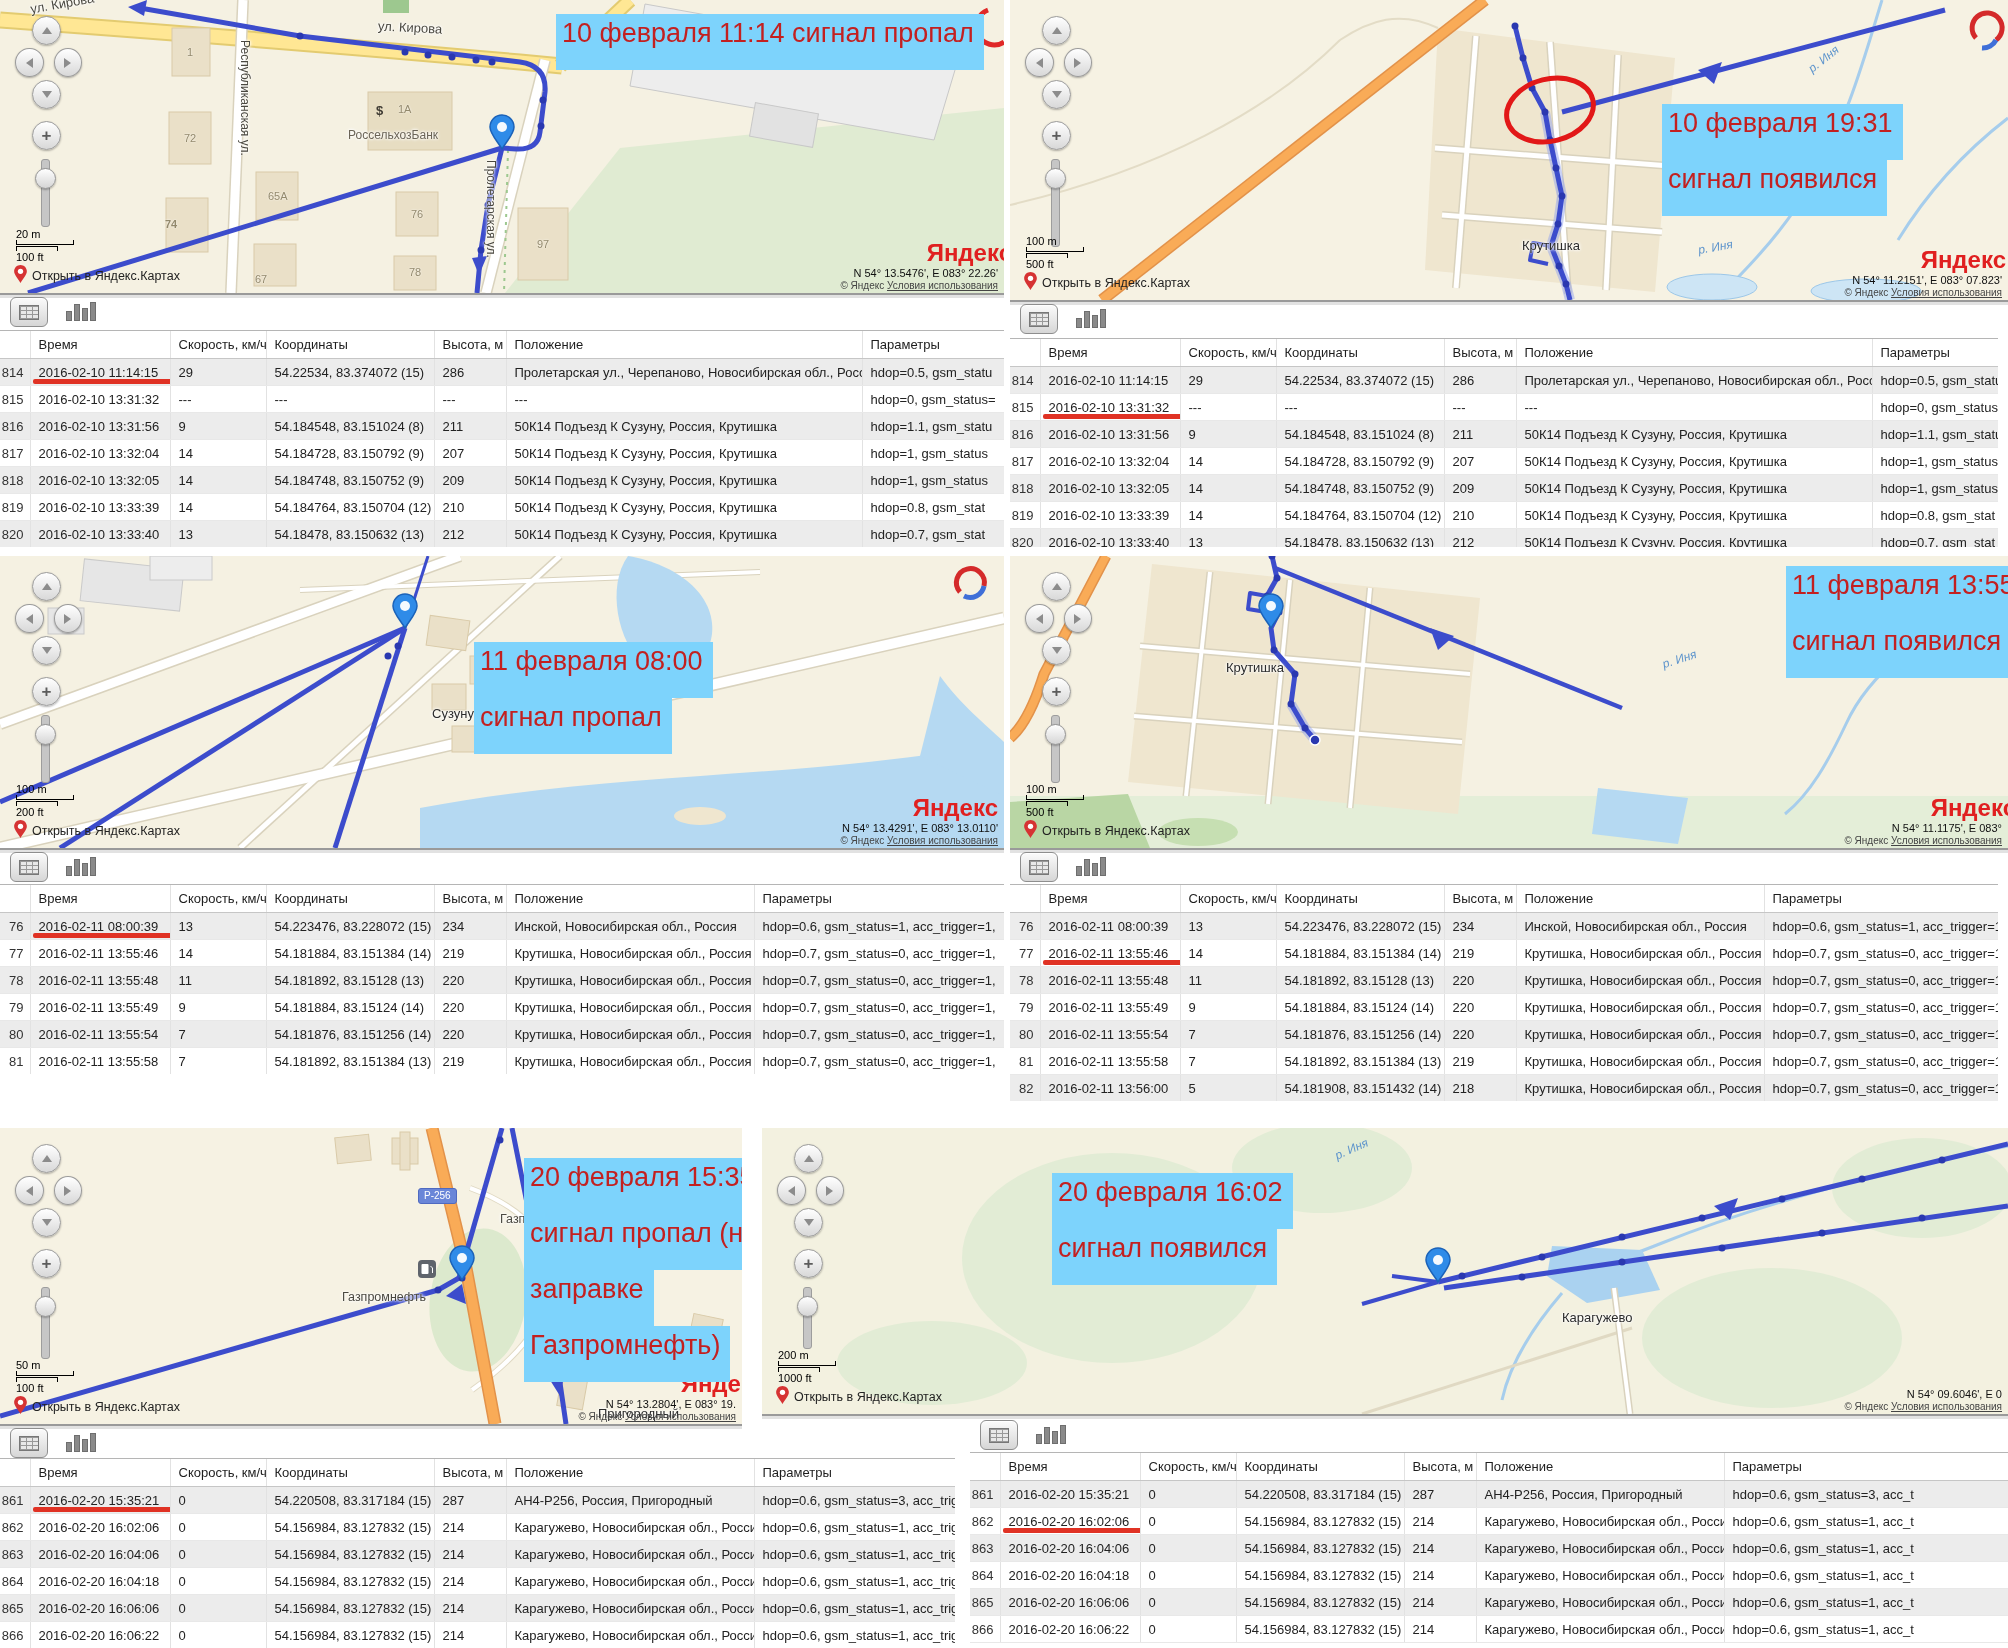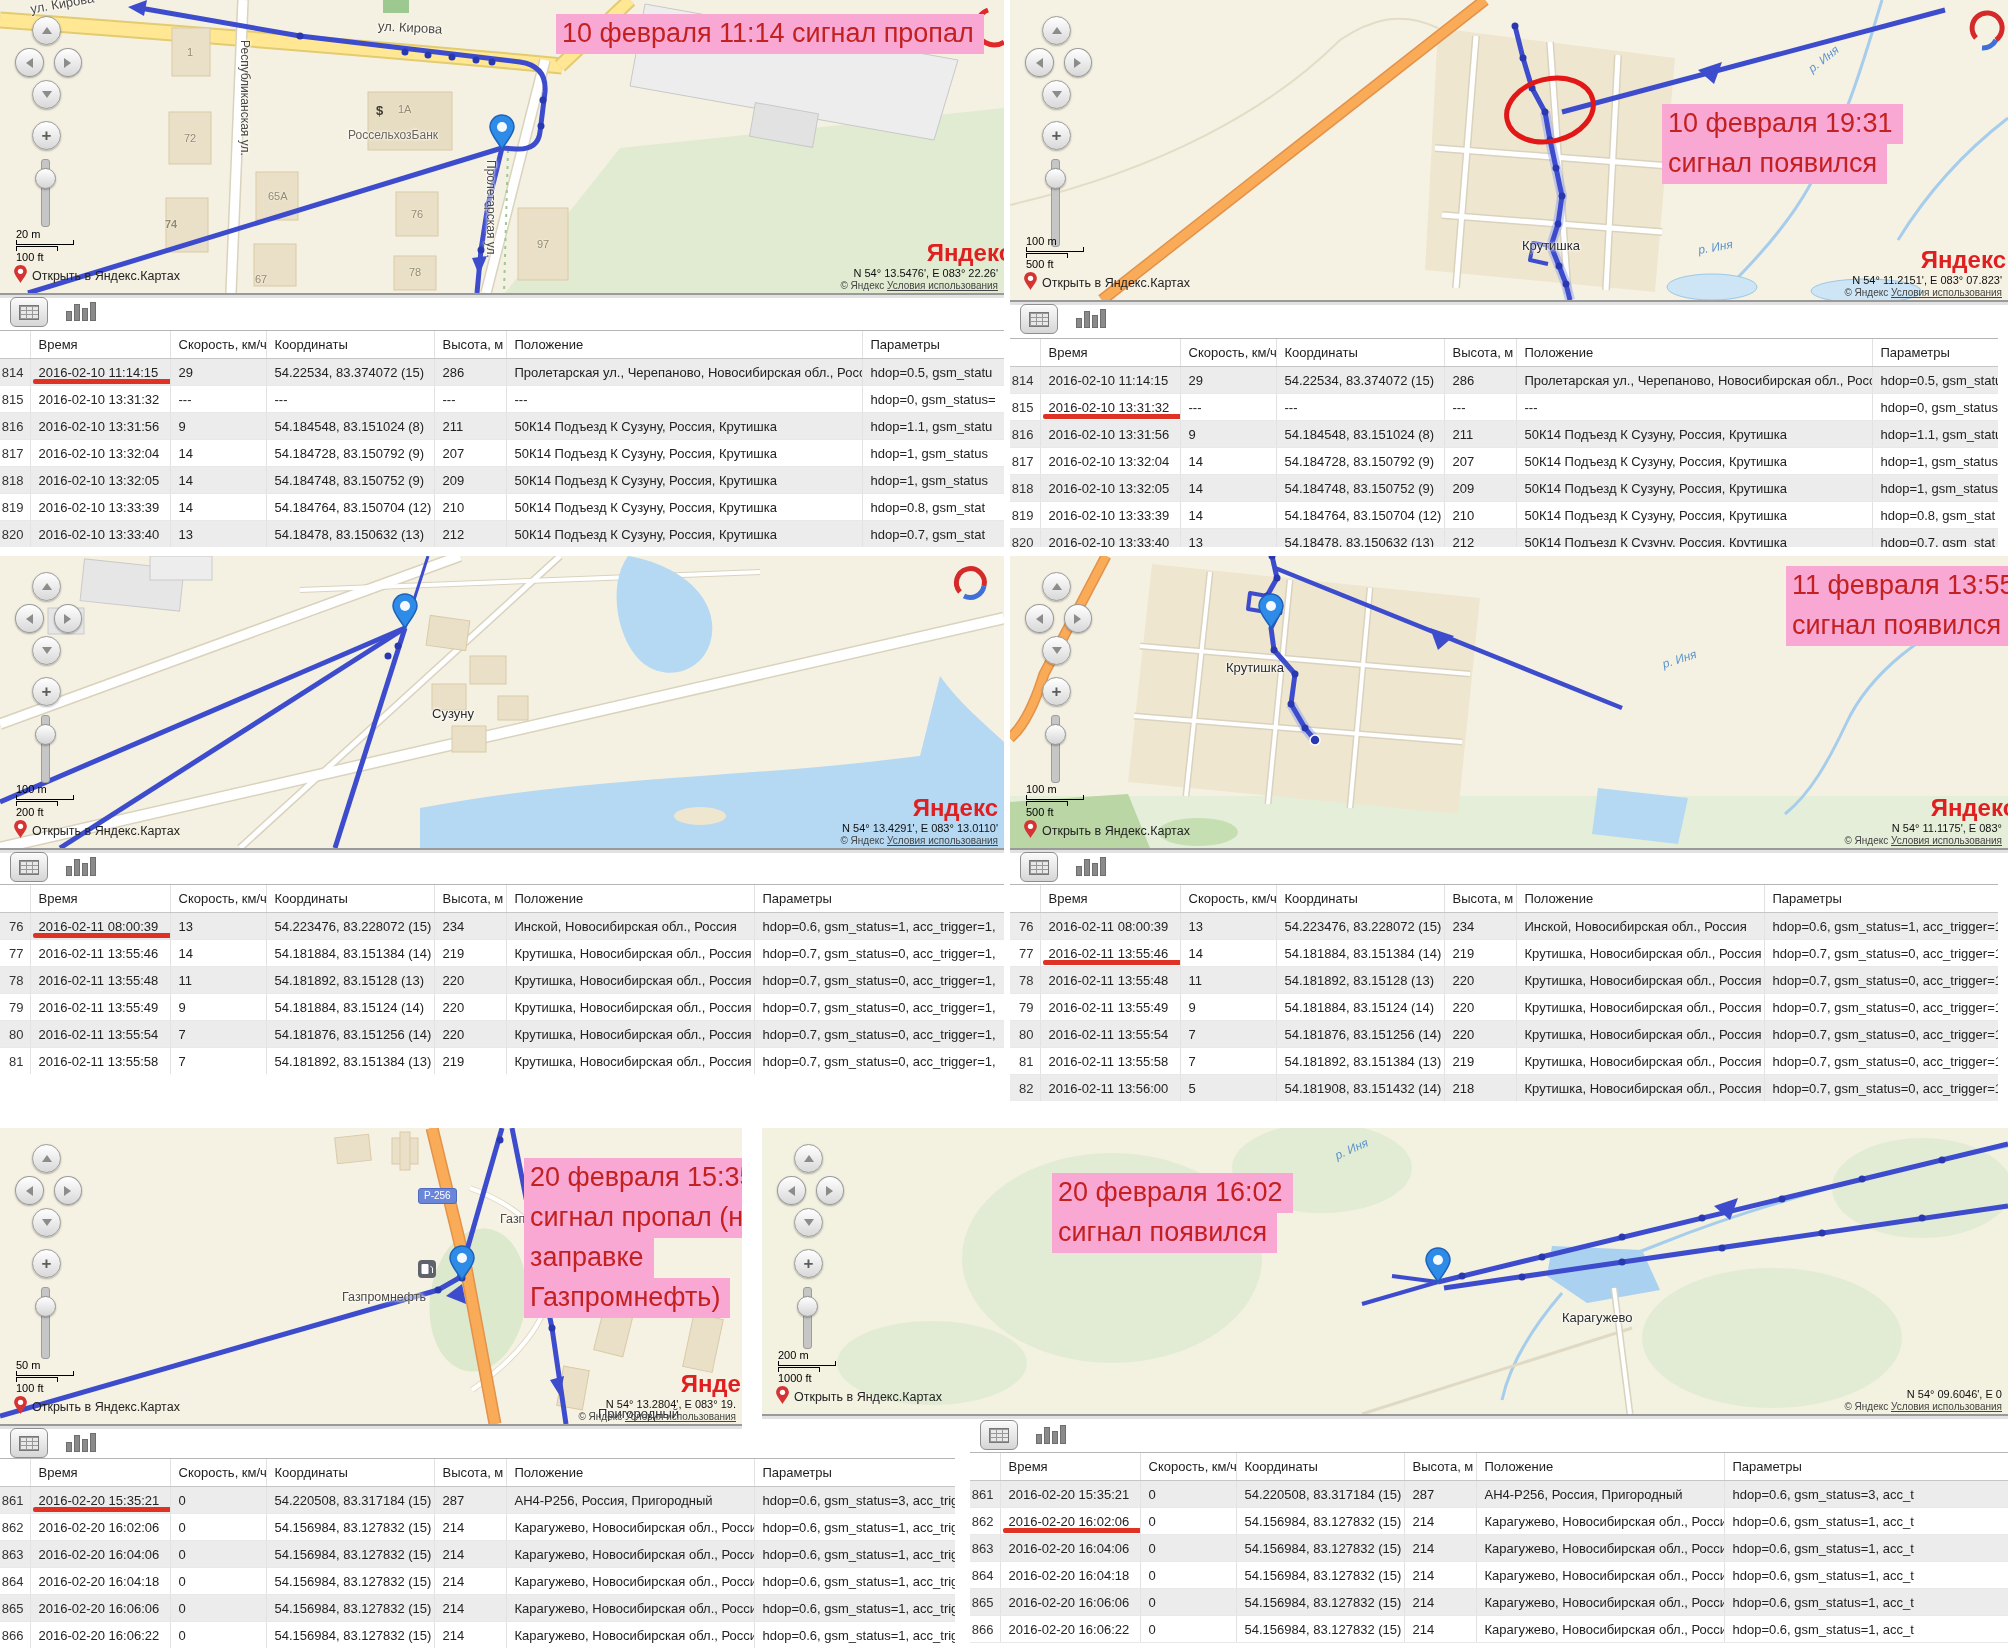--- a/index.html
+++ b/index.html
@@ -11,21 +11,21 @@
   .mlabel{position:absolute;color:#4a4840;font-size:13px;white-space:nowrap;z-index:3;
           text-shadow:0 0 2px #fff,0 0 3px #fff,0 0 4px #fff;}
   .place{color:#2b2b2b;}
   .hnum{position:absolute;color:#93896c;font-size:11px;white-space:nowrap;z-index:3;text-shadow:0 0 2px #fff;}
   .river{position:absolute;color:#5d94cc;font-style:italic;font-size:12px;white-space:nowrap;z-index:3;}
   .vert90{transform:rotate(90deg);transform-origin:left top;}
   .banksign{position:absolute;font-weight:bold;font-size:13px;color:#3f3b33;z-index:3;}
   .badge{position:absolute;background:#6a86d8;color:#fff;font-size:10px;line-height:1;padding:2px 5px;border-radius:3px;border:1px solid #4f6ac0;z-index:3;}
   
   .annotation{position:absolute;z-index:6;}
-  .annline{display:table;background:#f9a8d4;color:#c32020;font-size:27px;line-height:1.22;padding:3px 10px 4px 6px;white-space:nowrap;}
+  .annline{display:table;background:#7dd3fc;color:#c32020;font-size:27px;line-height:1.22;padding:3px 10px 20px 6px;white-space:nowrap;}
   
   .nav{position:absolute;left:12px;top:16px;width:70px;z-index:5;}
   .nbtn{width:27px;height:27px;border-radius:50%;background:linear-gradient(#ffffff,#d8d8d8);border:1px solid #9b9b9b;
         box-shadow:0 1px 2px rgba(0,0,0,.3);display:flex;align-items:center;justify-content:center;cursor:pointer;}
   .nbtn .tri{width:0;height:0;}
   .tri-up{border-left:5px solid transparent;border-right:5px solid transparent;border-bottom:7px solid #8c8c8c;}
   .tri-down{border-left:5px solid transparent;border-right:5px solid transparent;border-top:7px solid #8c8c8c;}
   .tri-left{border-top:5px solid transparent;border-bottom:5px solid transparent;border-right:7px solid #8c8c8c;}
   .tri-right{border-top:5px solid transparent;border-bottom:5px solid transparent;border-left:7px solid #8c8c8c;}
   .nav .c{margin-left:20px;}
@@ -582,20 +582,24 @@
               <path d="M12,0 C5.4,0 0,5.4 0,12 C0,19 8,27 12,34 C16,27 24,19 24,12 C24,5.4 18.6,0 12,0 Z" fill="#d63333"></path>
               <circle cx="12" cy="12" r="5" fill="#fff"></circle>
             </svg></span>
           <span>Открыть в Яндекс.Картах</span>
         </div>
         <div class="credits">
           <div><span class="ylogo" style="margin-right: 0px;">Яндекс</span></div>
           <div class="coords">N 54° 13.4291', E 083° 13.0110'</div>
           <div class="terms"><span>© Яндекс </span><u>Условия использования</u></div>
         </div>
+        <div class="annotation">
+          <div class="annline">11 февраля 08:00</div>
+          <div class="annline">сигнал пропал</div>
+        </div>
       </div>
     <div class="toolbar">
         <div class="tbtn">
           <div class="gridglyph"></div>
         </div>
         <div class="chartglyph">
           <i style="height: 8px;"></i>
           <i style="height: 15px;"></i>
           <i style="height: 11px;"></i>
           <i style="height: 17px;"></i>

